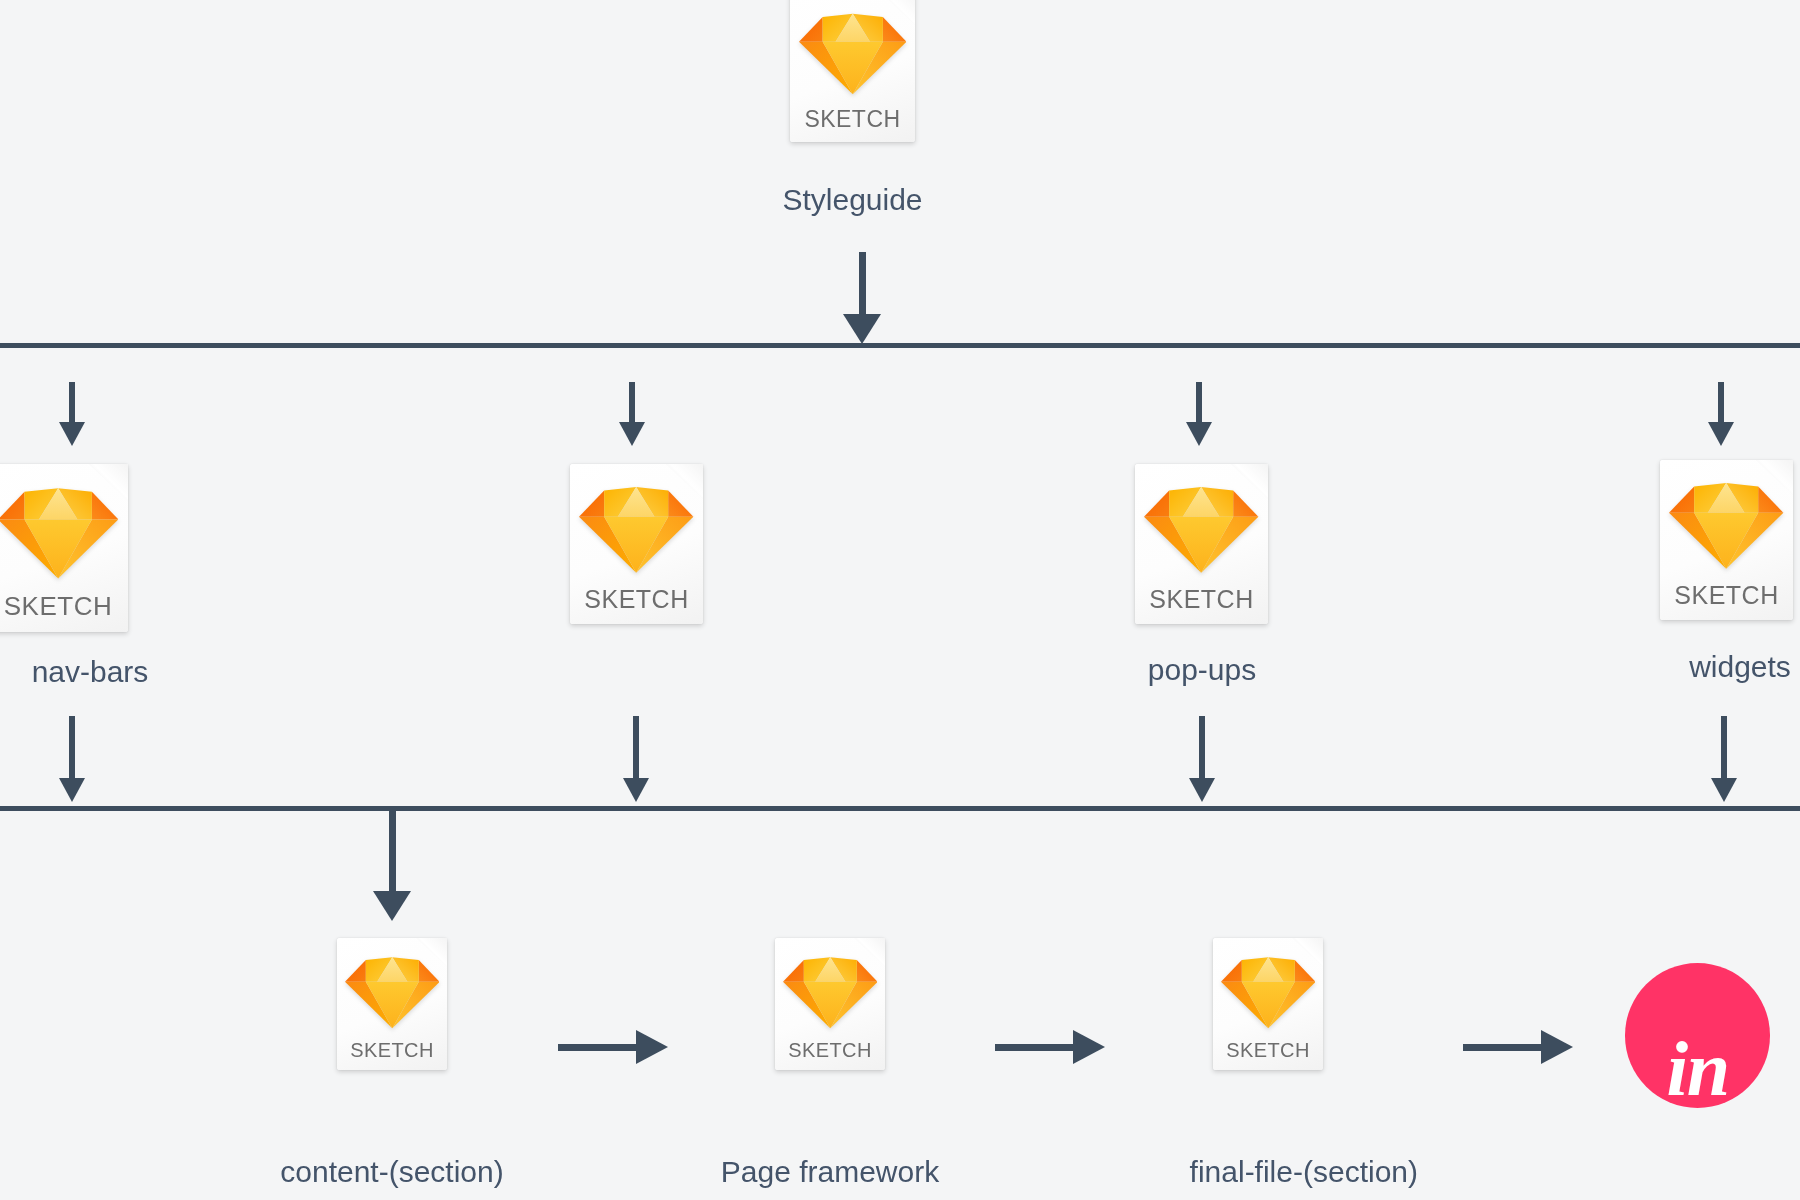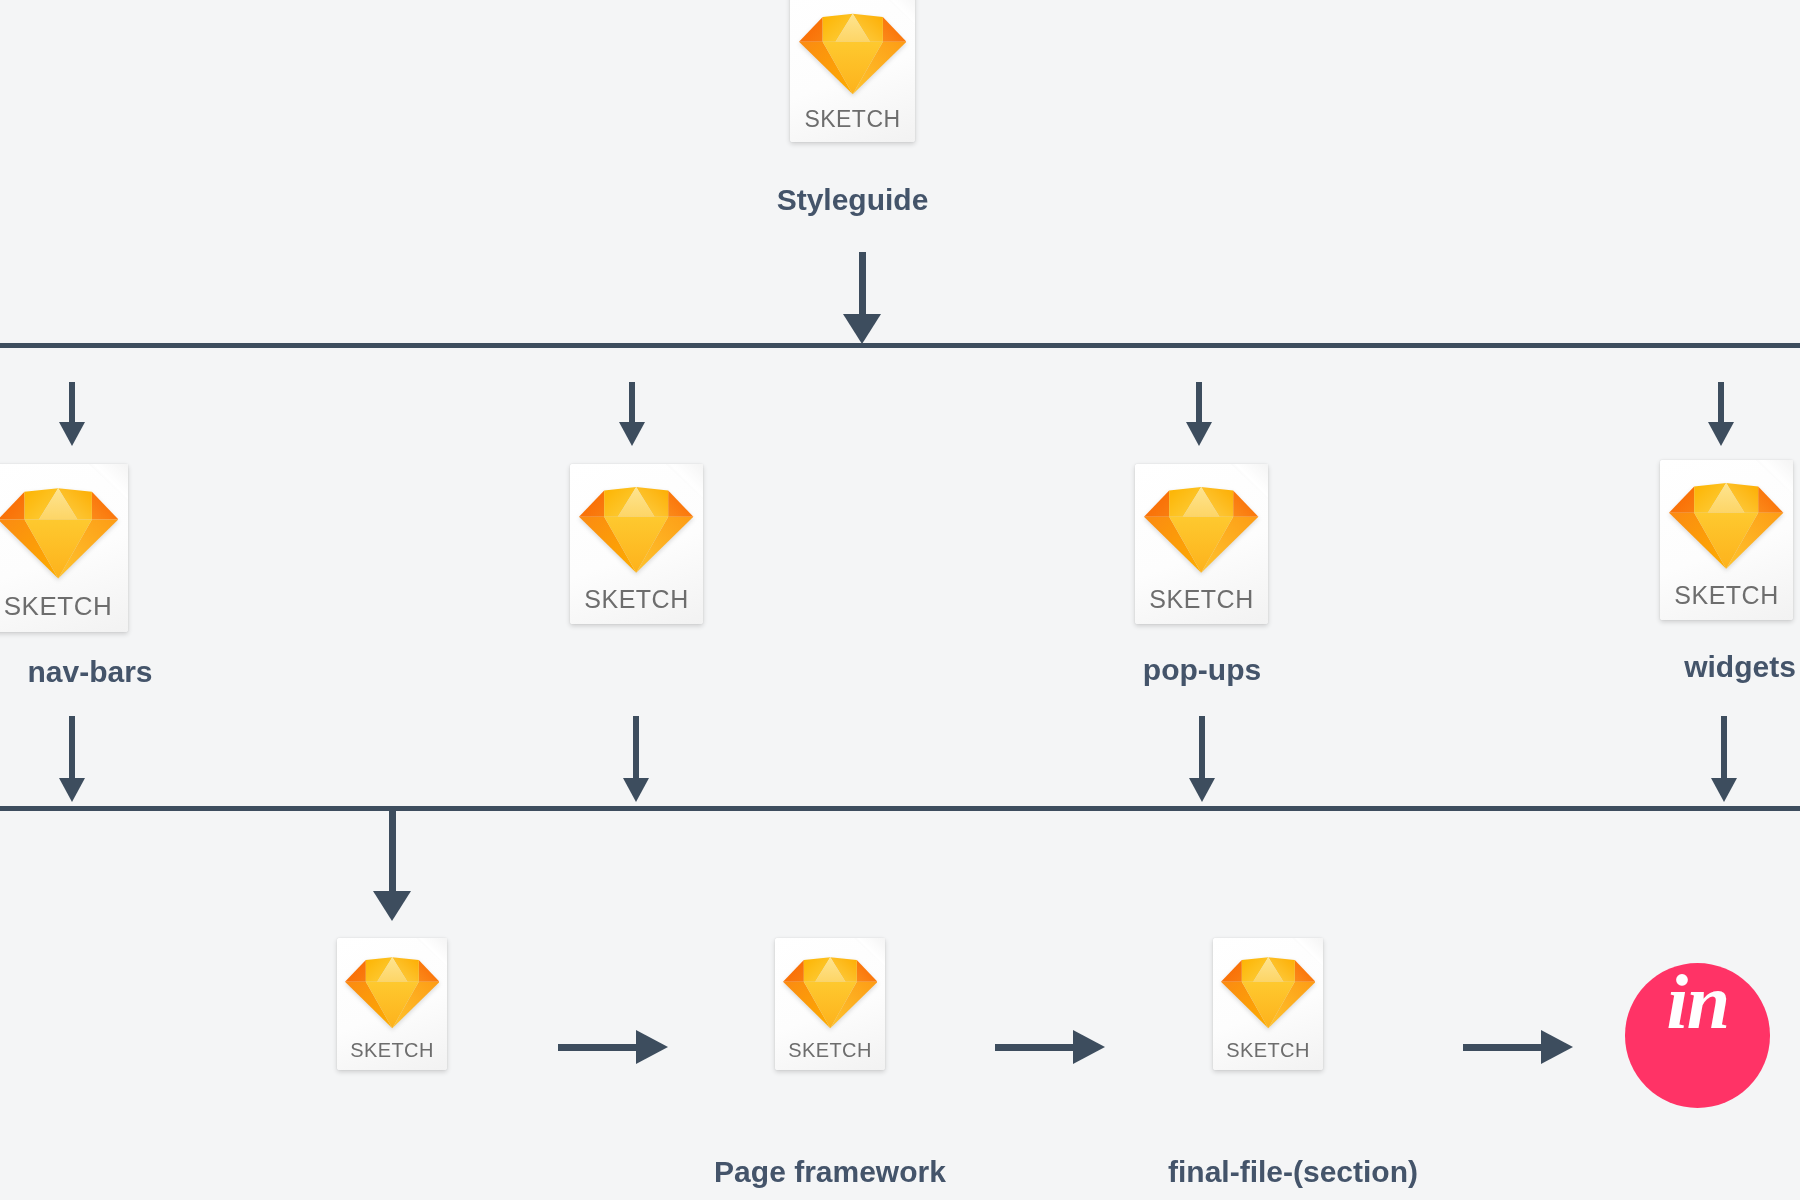--- a/index.html
+++ b/index.html
@@ -137,30 +137,29 @@
     white-space: nowrap;
   }
 
   .node-label {
     position: absolute;
     text-align: center;
     color: #44546a;
     font-family: "Liberation Sans", sans-serif;
     font-size: 30px;
     white-space: nowrap;
-    font-weight: bold;
   }
 
   
   .invision {
     position: absolute;
     border-radius: 50%;
     background: #ff3366;
     display: flex;
-    align-items: flex-start;
+    align-items: flex-end;
     justify-content: center;
   }
   .invision .mark {
     color: #ffffff;
     font-family: "Liberation Serif", serif;
     font-style: italic;
     font-weight: 700;
     line-height: 1;
     letter-spacing: -0.02em;
     user-select: none;
@@ -363,20 +362,21 @@
           <polygon points="78,6 50,3 66,29 78,29" fill="url(#gTR1)"></polygon>
           <polygon points="50,3 34,29 66,29" fill="url(#gTC1)"></polygon>
           <polygon points="0,29 22,29 50,78" fill="url(#gBL1)"></polygon>
           <polygon points="100,29 78,29 50,78" fill="url(#gBR1)"></polygon>
           <polygon points="22,29 78,29 50,78" fill="url(#gBC1)"></polygon>
         </svg>
       </div>
       <div class="sketch-word" style="font-size:20px;">SKETCH</div>
     </div>
   </div>
+  <div class="node-label" style="left:242px; top:1155px; width:300px;">content-(section)</div>
 
   <div class="h-arrow" style="left:558px; top:1032px; width:110px;">
     <div class="stem" style="width:86px;"></div>
     <div class="head"></div>
   </div>
 
   <div class="node" style="left:775px; top:938px; width:110px; height:132px;">
     <div class="sketch-icon" style="left:0; top:0; width:110px; height:132px;">
       <div class="curl"></div>
       <div class="gem-wrap">

